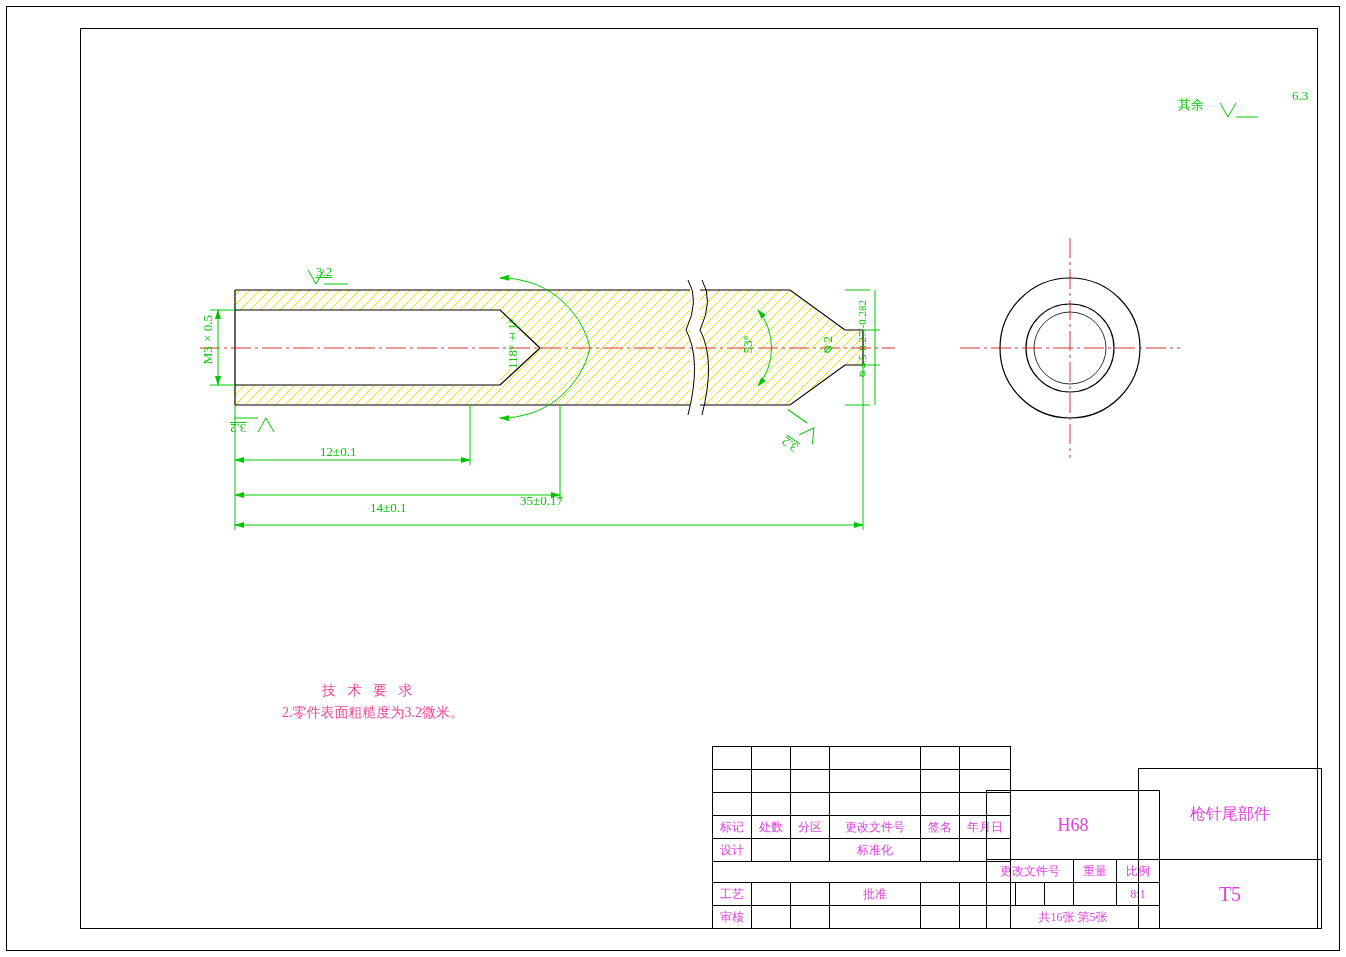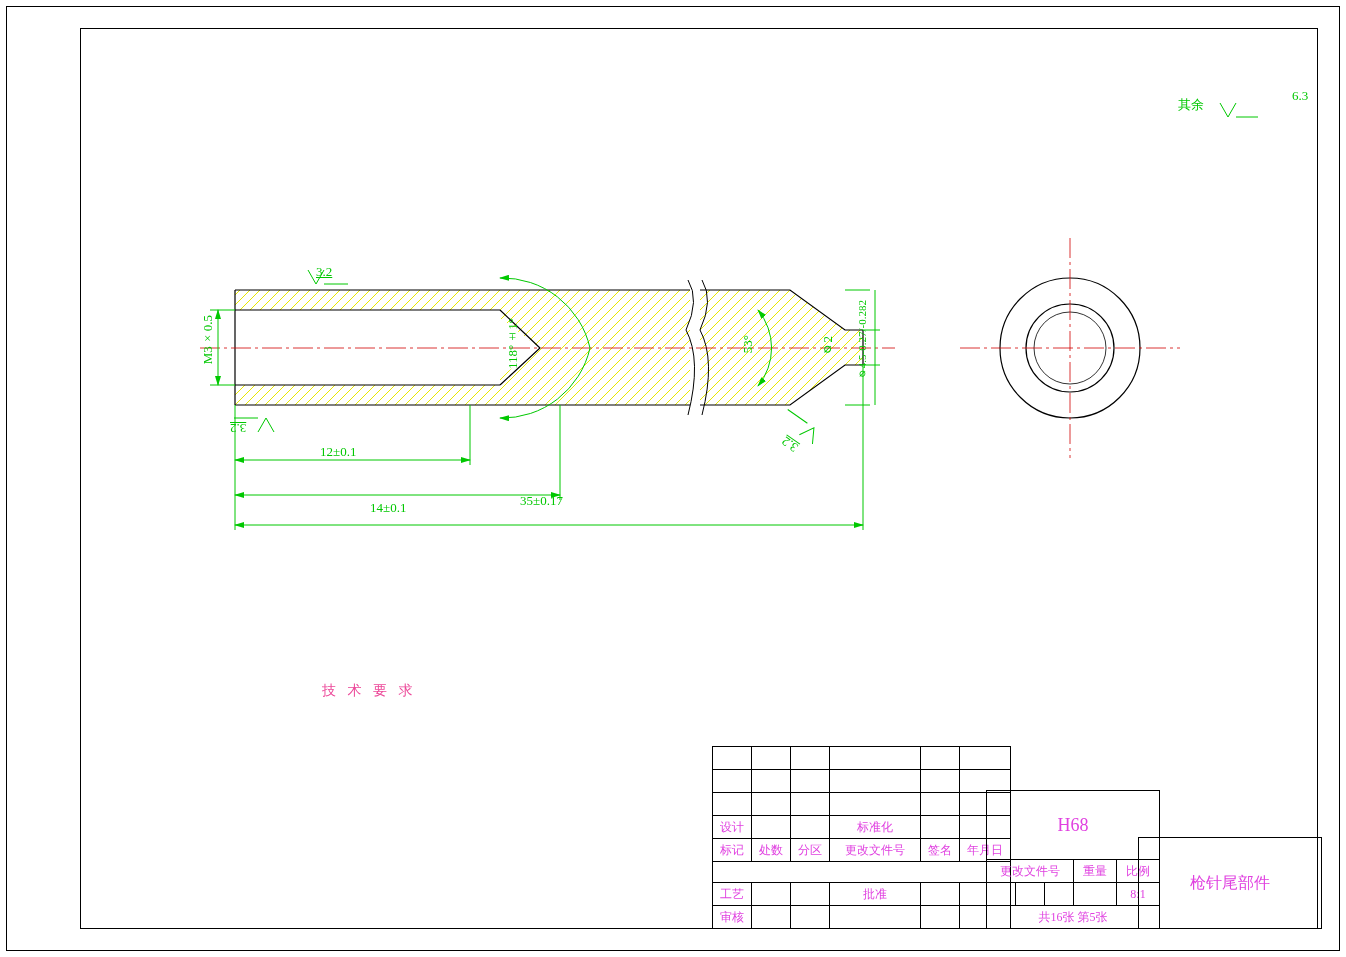--- a/index.html
+++ b/index.html
@@ -116,20 +116,21 @@
 
   <span class="abs green lbl" style="left:320px;top:444px">12±0.1</span>
   <span class="abs green lbl" style="left:370px;top:500px">14±0.1</span>
   <span class="abs green lbl" style="left:520px;top:493px">35±0.17</span>
 
   <span class="abs green lbl" style="left:1178px;top:96px">其余</span>
   <span class="abs green lbl" style="left:1292px;top:88px;">6.3</span>
 
   <div class="abs yellow-text" style="left:282px;top:680px;font-size:14px;line-height:1.6">
     <div style="padding-left:40px;letter-spacing:4px">技 术 要 求</div>
+    <div>2.零件表面粗糙度为3.2微米。</div>
   </div>
 
   <table class="tb" style="left:712px;bottom:28px">
     <tbody>
         <tr>
           <td style="width:34px"></td>
           <td style="width:34px"></td>
           <td style="width:34px"></td>
           <td style="width:86px"></td>
           <td style="width:34px"></td>
@@ -144,37 +145,37 @@
           <td></td>
         </tr>
     <tr>
           <td></td>
           <td></td>
           <td></td>
           <td></td>
           <td></td>
           <td></td>
         </tr>
-    <tr>
-      <td>设计</td>
-      <td></td>
-          <td></td>
-      <td>标准化</td>
-      <td></td>
-          <td></td>
-    </tr>
     <tr>
       <td>标记</td>
       <td>处数</td>
       <td>分区</td>
       <td>更改文件号</td>
       <td>签名</td>
       <td>年月日</td>
     </tr>
     <tr>
+      <td>设计</td>
+      <td></td>
+          <td></td>
+      <td>标准化</td>
+      <td></td>
+          <td></td>
+    </tr>
+    <tr>
           <td colspan="6" style="height:20px"></td>
         </tr>
     <tr>
       <td>工艺</td>
       <td></td>
           <td></td>
       <td>批准</td>
       <td></td>
           <td></td>
     </tr>
@@ -210,15 +211,18 @@
           <td colspan="5">共16张   第5张</td>
         </tr>
   </tbody>
     </table>
 
   <table class="tb" style="left:1138px;bottom:28px">
     <tbody>
         <tr>
           <td style="width:178px;height:90px;font-size:16px">枪针尾部件</td>
         </tr>
+    <tr>
+          <td style="height:68px;font-size:20px">T5</td>
+        </tr>
   </tbody>
     </table>
 </div>
 
 </body></html>

